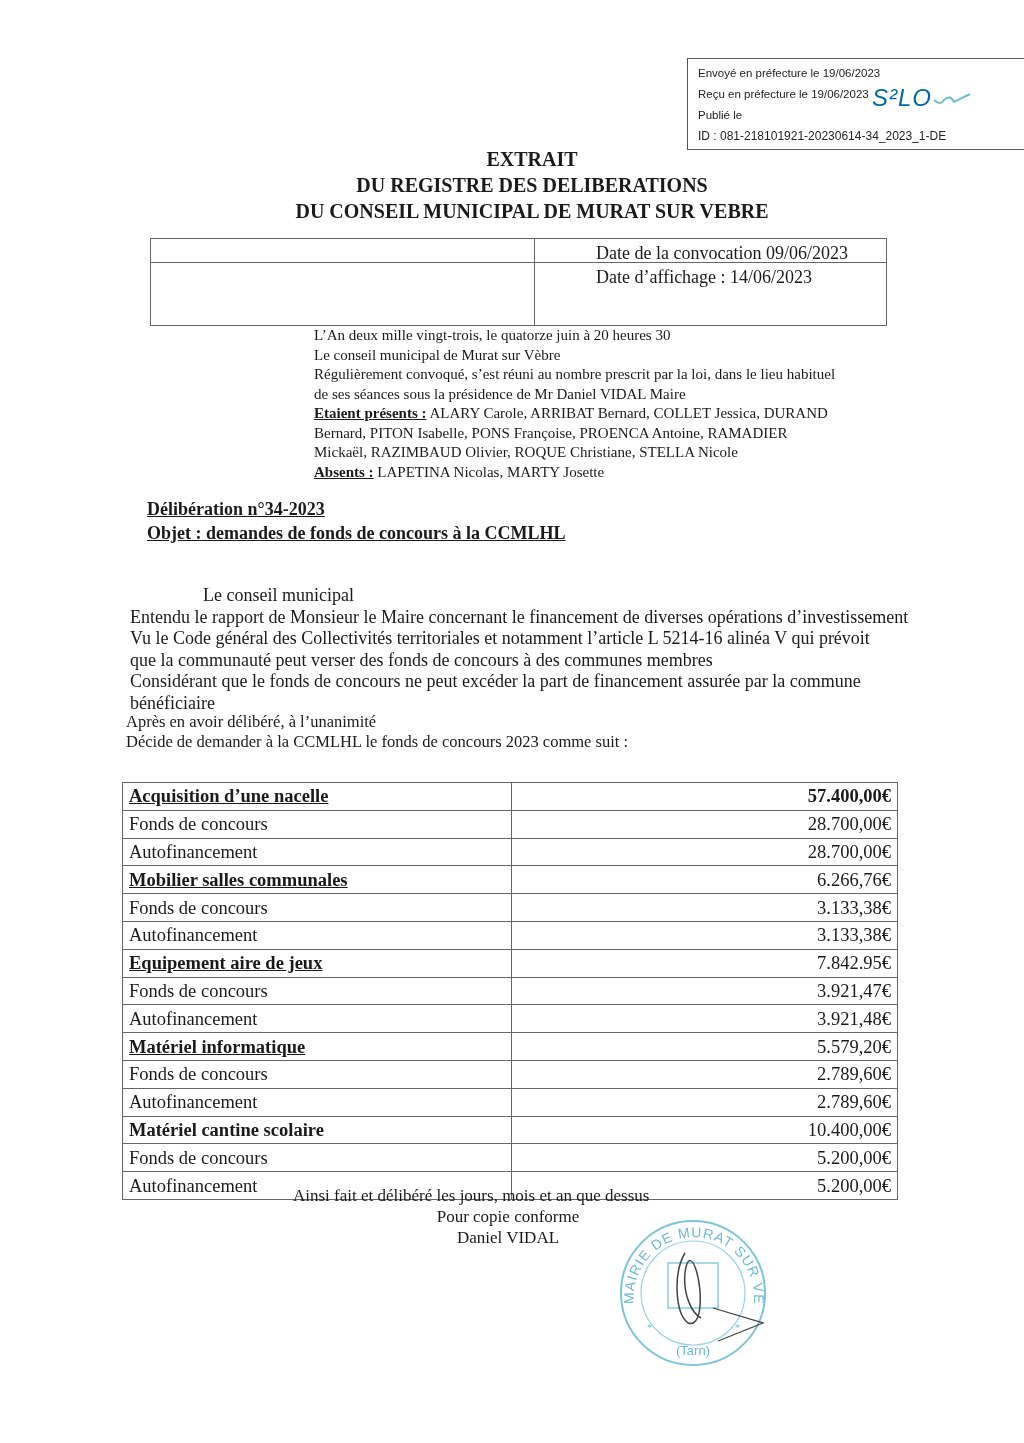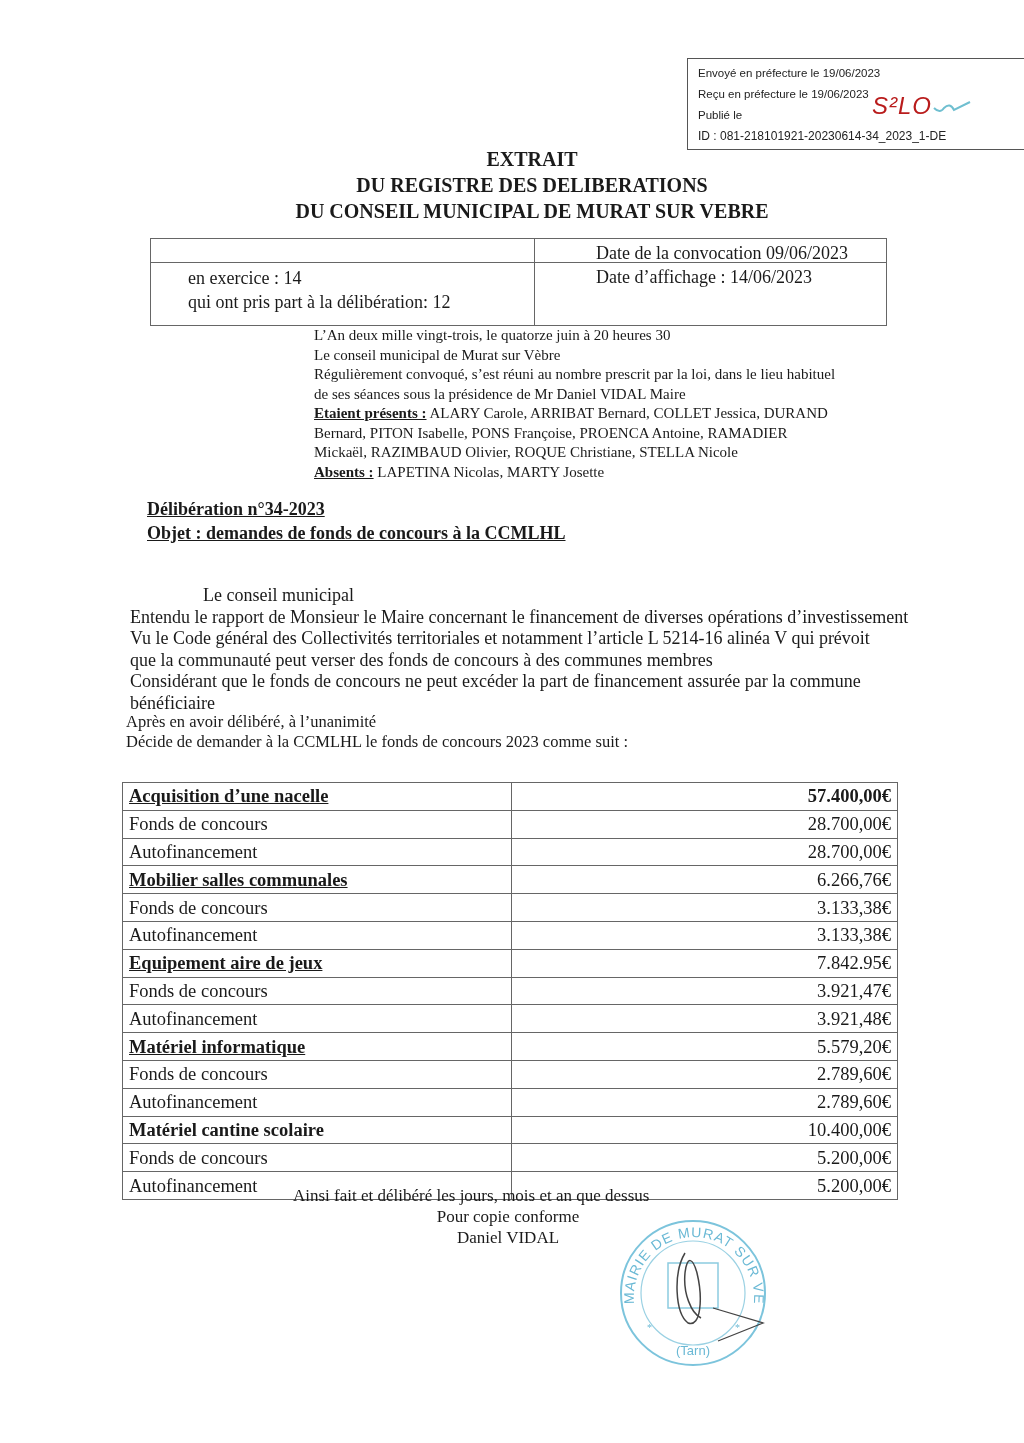--- a/index.html
+++ b/index.html
@@ -5,22 +5,22 @@
   html, body { margin: 0; padding: 0; background: #ffffff; }
   body { width: 1024px; height: 1443px; position: relative; overflow: hidden;
          font-family: "Liberation Serif", "DejaVu Serif", serif; color: #1a1a1a; }
 
   
   .stamp-box { position: absolute; left: 687px; top: 58px; width: 340px; height: 92px;
                border: 1.5px solid #555; box-sizing: border-box; padding: 4px 10px;
                font-family: "Liberation Sans", "DejaVu Sans", sans-serif; font-size: 11.5px; line-height: 21px; color: #222; }
   .stamp-box .line { white-space: nowrap; }
   .stamp-box .id-line { font-size: 12px; }
-  .slo-mark { position: absolute; left: 872px; top: 92px; font-family: "Liberation Sans", sans-serif;
-              font-style: italic; font-size: 24px; color: #b91c1c; letter-spacing: 1px; }
+  .slo-mark { position: absolute; left: 872px; top: 84px; font-family: "Liberation Sans", sans-serif;
+              font-style: italic; font-size: 24px; color: #0369a1; letter-spacing: 1px; }
 
   
   .titles { position: absolute; left: 0; top: 146px; width: 944px; text-align: center;
             font-weight: bold; font-size: 20px; line-height: 26px; }
   .titles div:nth-child(1) { margin-left: 120px; }
   .titles div:nth-child(2) { margin-left: 120px; }
   .titles div:nth-child(3) { margin-left: 120px; }
 
   
   .info-table { position: absolute; left: 150px; top: 238px; width: 737px; height: 88px;
@@ -77,24 +77,20 @@
 
 <div class="titles">
   <div>EXTRAIT</div>
   <div>DU REGISTRE DES DELIBERATIONS</div>
   <div>DU CONSEIL MUNICIPAL DE MURAT SUR VEBRE</div>
 </div>
 
 <div class="info-table">
   <div class="vsep"></div>
   <div class="hsep"></div>
-  <div class="info-left">
-    <div>en exercice : 14</div>
-    <div>qui ont pris part à la délibération: 12</div>
-  </div>
   <div class="info-right">
     <div>Date de la convocation 09/06/2023</div>
     <div>Date d’affichage : 14/06/2023</div>
   </div>
 </div>
 
 <div class="session">
   <div>L’An deux mille vingt-trois, le quatorze juin à 20 heures 30</div>
   <div>Le conseil municipal de Murat sur Vèbre</div>
   <div>Régulièrement convoqué, s’est réuni au nombre prescrit par la loi, dans le lieu habituel</div>

